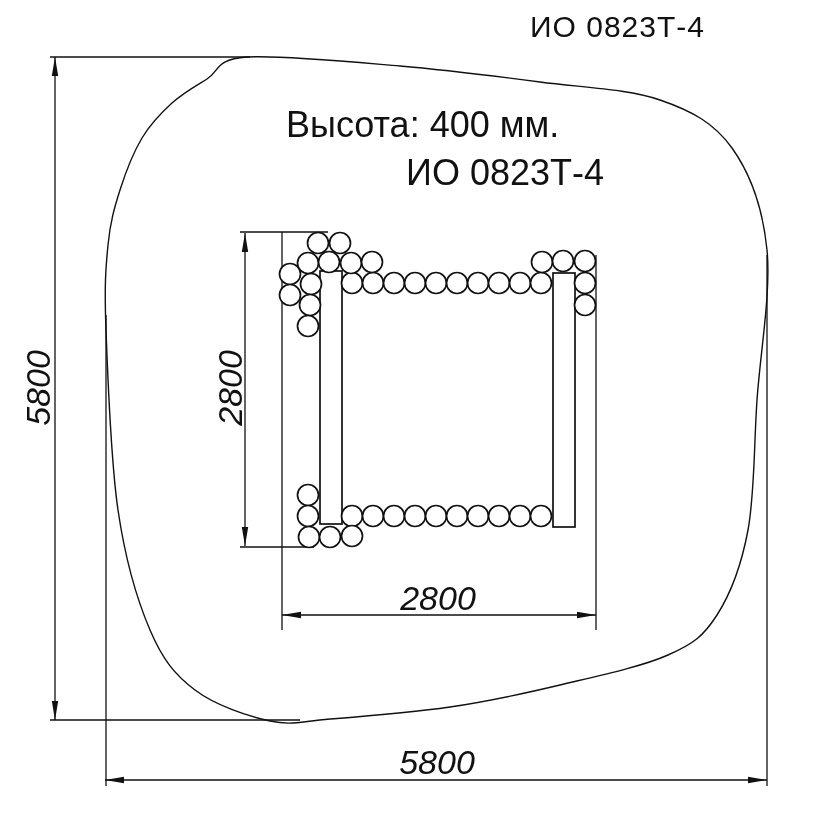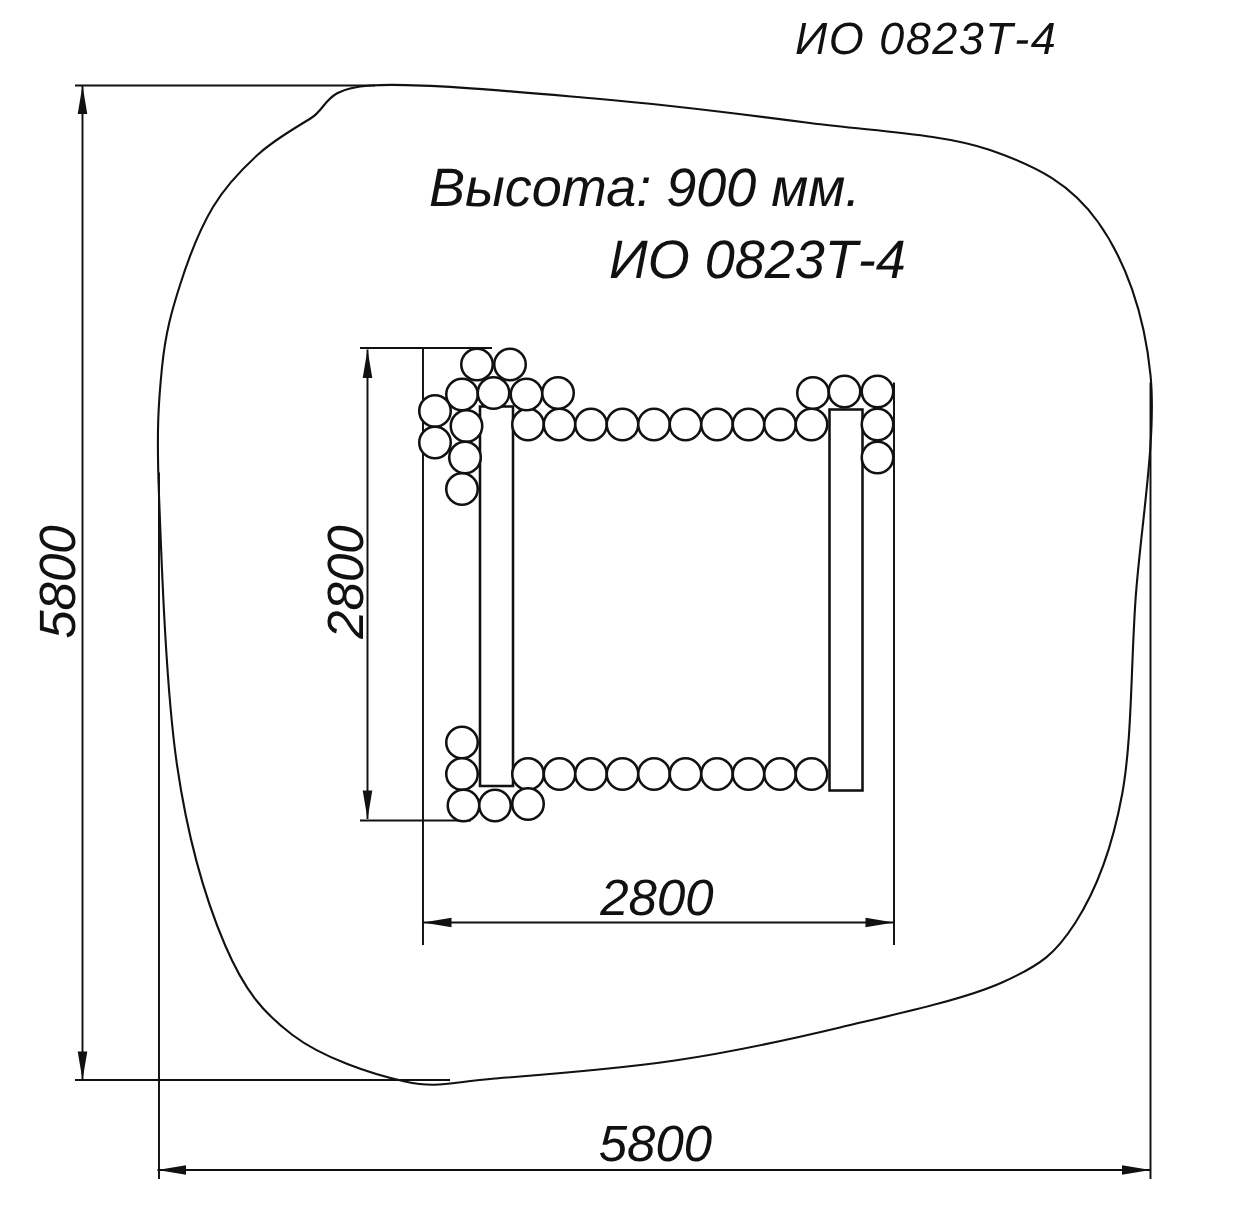--- a/index.html
+++ b/index.html
@@ -3,21 +3,21 @@
 <meta charset="utf-8">
 <style>
   :root { --ink:#111111; --bg:#ffffff; }
   html,body { margin:0; padding:0; background:var(--bg); }
   .stage {
     position:relative; width:832px; height:821px; background:var(--bg);
     font-family:"Liberation Sans", sans-serif; overflow:hidden;
   }
   .stage svg { position:absolute; left:0; top:0; }
   .note {
-    position:absolute; font-style:italic; color:var(--ink);
+    position:absolute; color:var(--ink);
     white-space:nowrap; line-height:1;
   }
   .note.title       { left:530px; top:12px;  font-size:30px; letter-spacing:1px; }
   .note.height-note { left:286px; top:107px; font-size:36px; }
   .note.model-label { left:406px; top:155px; font-size:36px; }
   .thin  { stroke:var(--ink); stroke-width:1.3; fill:none; }
   .thick { stroke:var(--ink); stroke-width:1.7; fill:var(--bg); }
   .blob  { stroke:var(--ink); stroke-width:1.4; fill:none; }
   .fill  { fill:var(--ink); stroke:none; }
   .dim-label {
@@ -101,15 +101,15 @@
       <circle cx="585" cy="261" r="10.5" class="thick"></circle>
       <circle cx="585" cy="283" r="10.5" class="thick"></circle>
       <circle cx="585" cy="305" r="10.5" class="thick"></circle>
       <circle cx="308" cy="495" r="10.5" class="thick"></circle>
       <circle cx="308" cy="516" r="10.5" class="thick"></circle>
       <circle cx="309" cy="537" r="10.5" class="thick"></circle>
       <circle cx="330" cy="537" r="10.5" class="thick"></circle>
       <circle cx="352" cy="536" r="10.5" class="thick"></circle>
     </svg>
   <div class="note title">ИО 0823Т-4</div>
-  <div class="note height-note">Высота: 900 мм.</div>
+  <div class="note height-note">Высота: 400 мм.</div>
   <div class="note model-label">ИО 0823Т-4</div>
 </div>
 
 </body></html>

